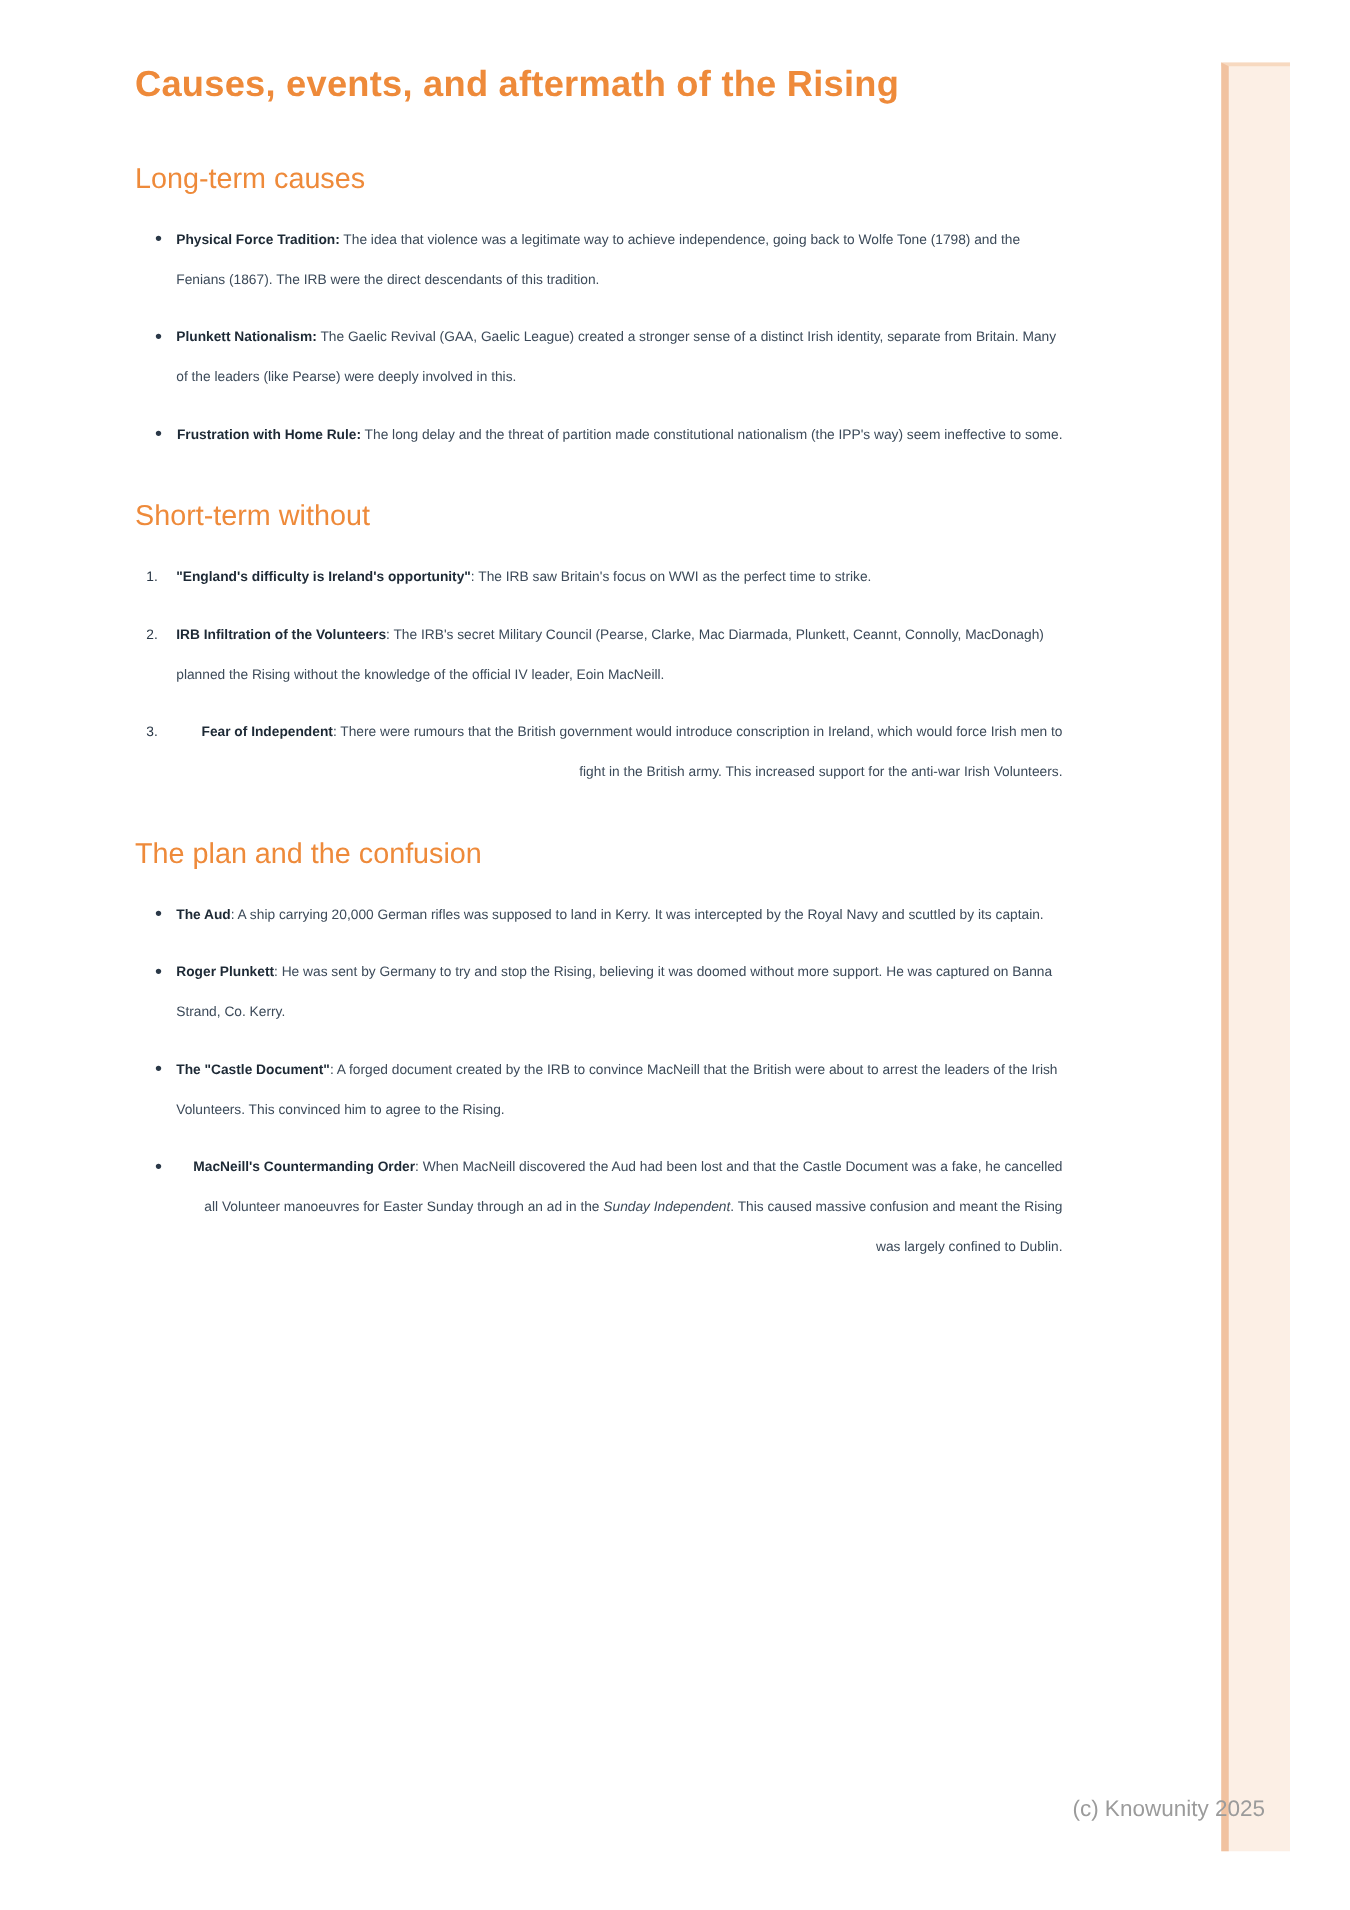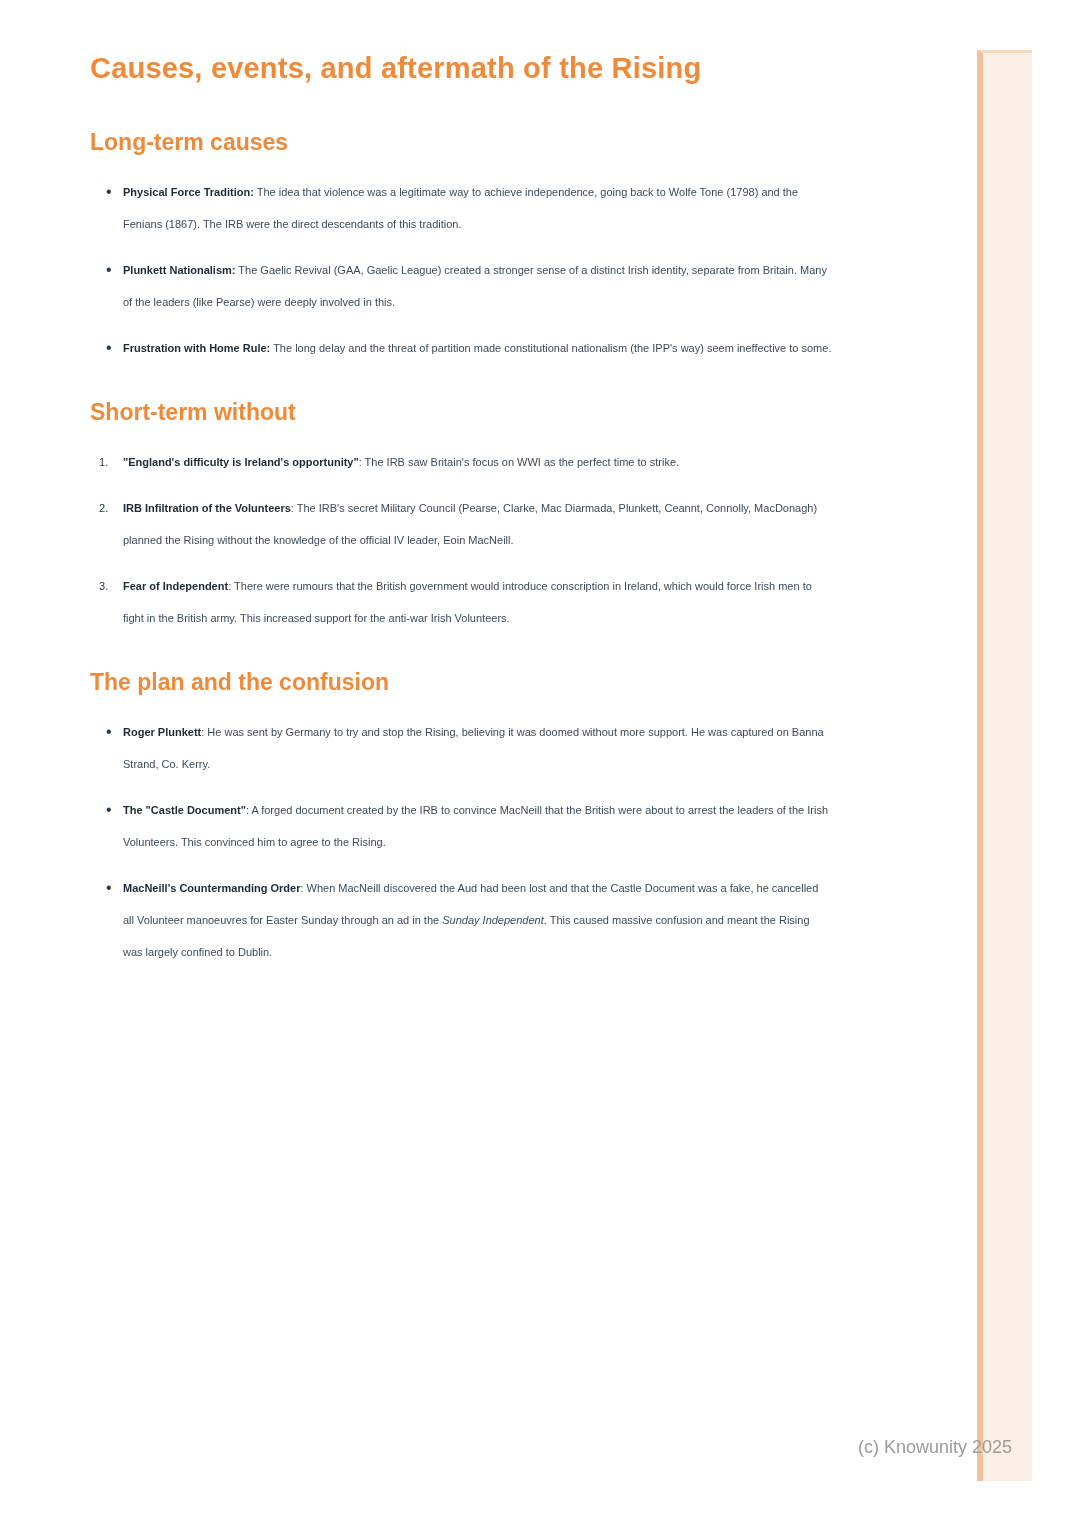--- a/index.html
+++ b/index.html
@@ -17,39 +17,39 @@
     right: 48px;
     width: 49px;
     height: 1428px;
     background: #FCEFE5;
     border-left: 6px solid #F1C2A0;
     border-top: 3px solid #F7D9C0;
     z-index: 0;
   }
   .content {
     position: absolute;
-    left: 90px;
+    left: 108px;
     top: 0;
     width: 742px;
     z-index: 1;
     color: #3C4A59;
   }
   h1 {
     margin: 50px 0 0 0;
     font-size: 29px;
     line-height: 36px;
     font-weight: bold;
     color: #EE8A3A;
     letter-spacing: 0.2px;
   }
   h2 {
     margin: 34px 0 0 0;
     font-size: 23px;
     line-height: 28px;
-    font-weight: bold;
+    font-weight: normal;
     color: #EE8A3A;
   }
   h2.first { margin-top: 42px; }
   .intro {
     margin: 16px 0 0 0;
     font-size: 17.5px;
     line-height: 36px;
     text-align: justify;
     color: #3C4A59;
   }
@@ -59,21 +59,21 @@
     list-style: none;
     counter-reset: num;
   }
   ul.doc-list li, ol.doc-list li {
     position: relative;
     font-size: 11px;
     line-height: 32px;
     margin-bottom: 14px;
     color: #3C4A59;
   }
-  ul.doc-list li:last-child, ol.doc-list li:last-child { margin-bottom: 0; }
+  ul.doc-list li:last-child, ol.doc-list li:last-child { margin-bottom: 0; text-align: right; }
   ul.doc-list li::before {
     content: "\2022";
     position: absolute;
     left: -17px;
     top: 0;
     font-size: 16px;
     color: #2A3847;
   }
   ol.doc-list li::before {
     counter-increment: num;
@@ -110,20 +110,21 @@
           <li><span class="lead">Frustration with Home Rule:</span><span class="rest"> The long delay and the threat of partition made constitutional nationalism (the IPP's way) seem ineffective to some.</span></li>
         </ul>
         <h2>Short-term without</h2>
         <ol class="doc-list">
           <li><span class="lead">"England's difficulty is Ireland's opportunity"</span><span class="rest">: The IRB saw Britain's focus on WWI as the perfect time to strike.</span></li>
           <li><span class="lead">IRB Infiltration of the Volunteers</span><span class="rest">: The IRB's secret Military Council (Pearse, Clarke, Mac Diarmada, Plunkett, Ceannt, Connolly, MacDonagh) planned the Rising without the knowledge of the official IV leader, Eoin MacNeill.</span></li>
           <li><span class="lead">Fear of Independent</span><span class="rest">: There were rumours that the British government would introduce conscription in Ireland, which would force Irish men to fight in the British army. This increased support for the anti-war Irish Volunteers.</span></li>
         </ol>
         <h2>The plan and the confusion</h2>
         <ul class="doc-list">
+          <li><span class="lead">The Aud</span><span class="rest">: A ship carrying 20,000 German rifles was supposed to land in Kerry. It was intercepted by the Royal Navy and scuttled by its captain.</span></li>
           <li><span class="lead">Roger Plunkett</span><span class="rest">: He was sent by Germany to try and stop the Rising, believing it was doomed without more support. He was captured on Banna Strand, Co. Kerry.</span></li>
           <li><span class="lead">The "Castle Document"</span><span class="rest">: A forged document created by the IRB to convince MacNeill that the British were about to arrest the leaders of the Irish Volunteers. This convinced him to agree to the Rising.</span></li>
           <li><span class="lead">MacNeill's Countermanding Order</span><span class="rest">: When MacNeill discovered the Aud had been lost and that the Castle Document was a fake, he cancelled all Volunteer manoeuvres for Easter Sunday through an ad in the </span><em class="rest it">Sunday Independent</em><span class="rest">. This caused massive confusion and meant the Rising was largely confined to Dublin.</span></li>
         </ul>
       </div>
   </div>
   <div class="footer">(c) Knowunity 2025</div>
 </div>
 
 </body></html>

